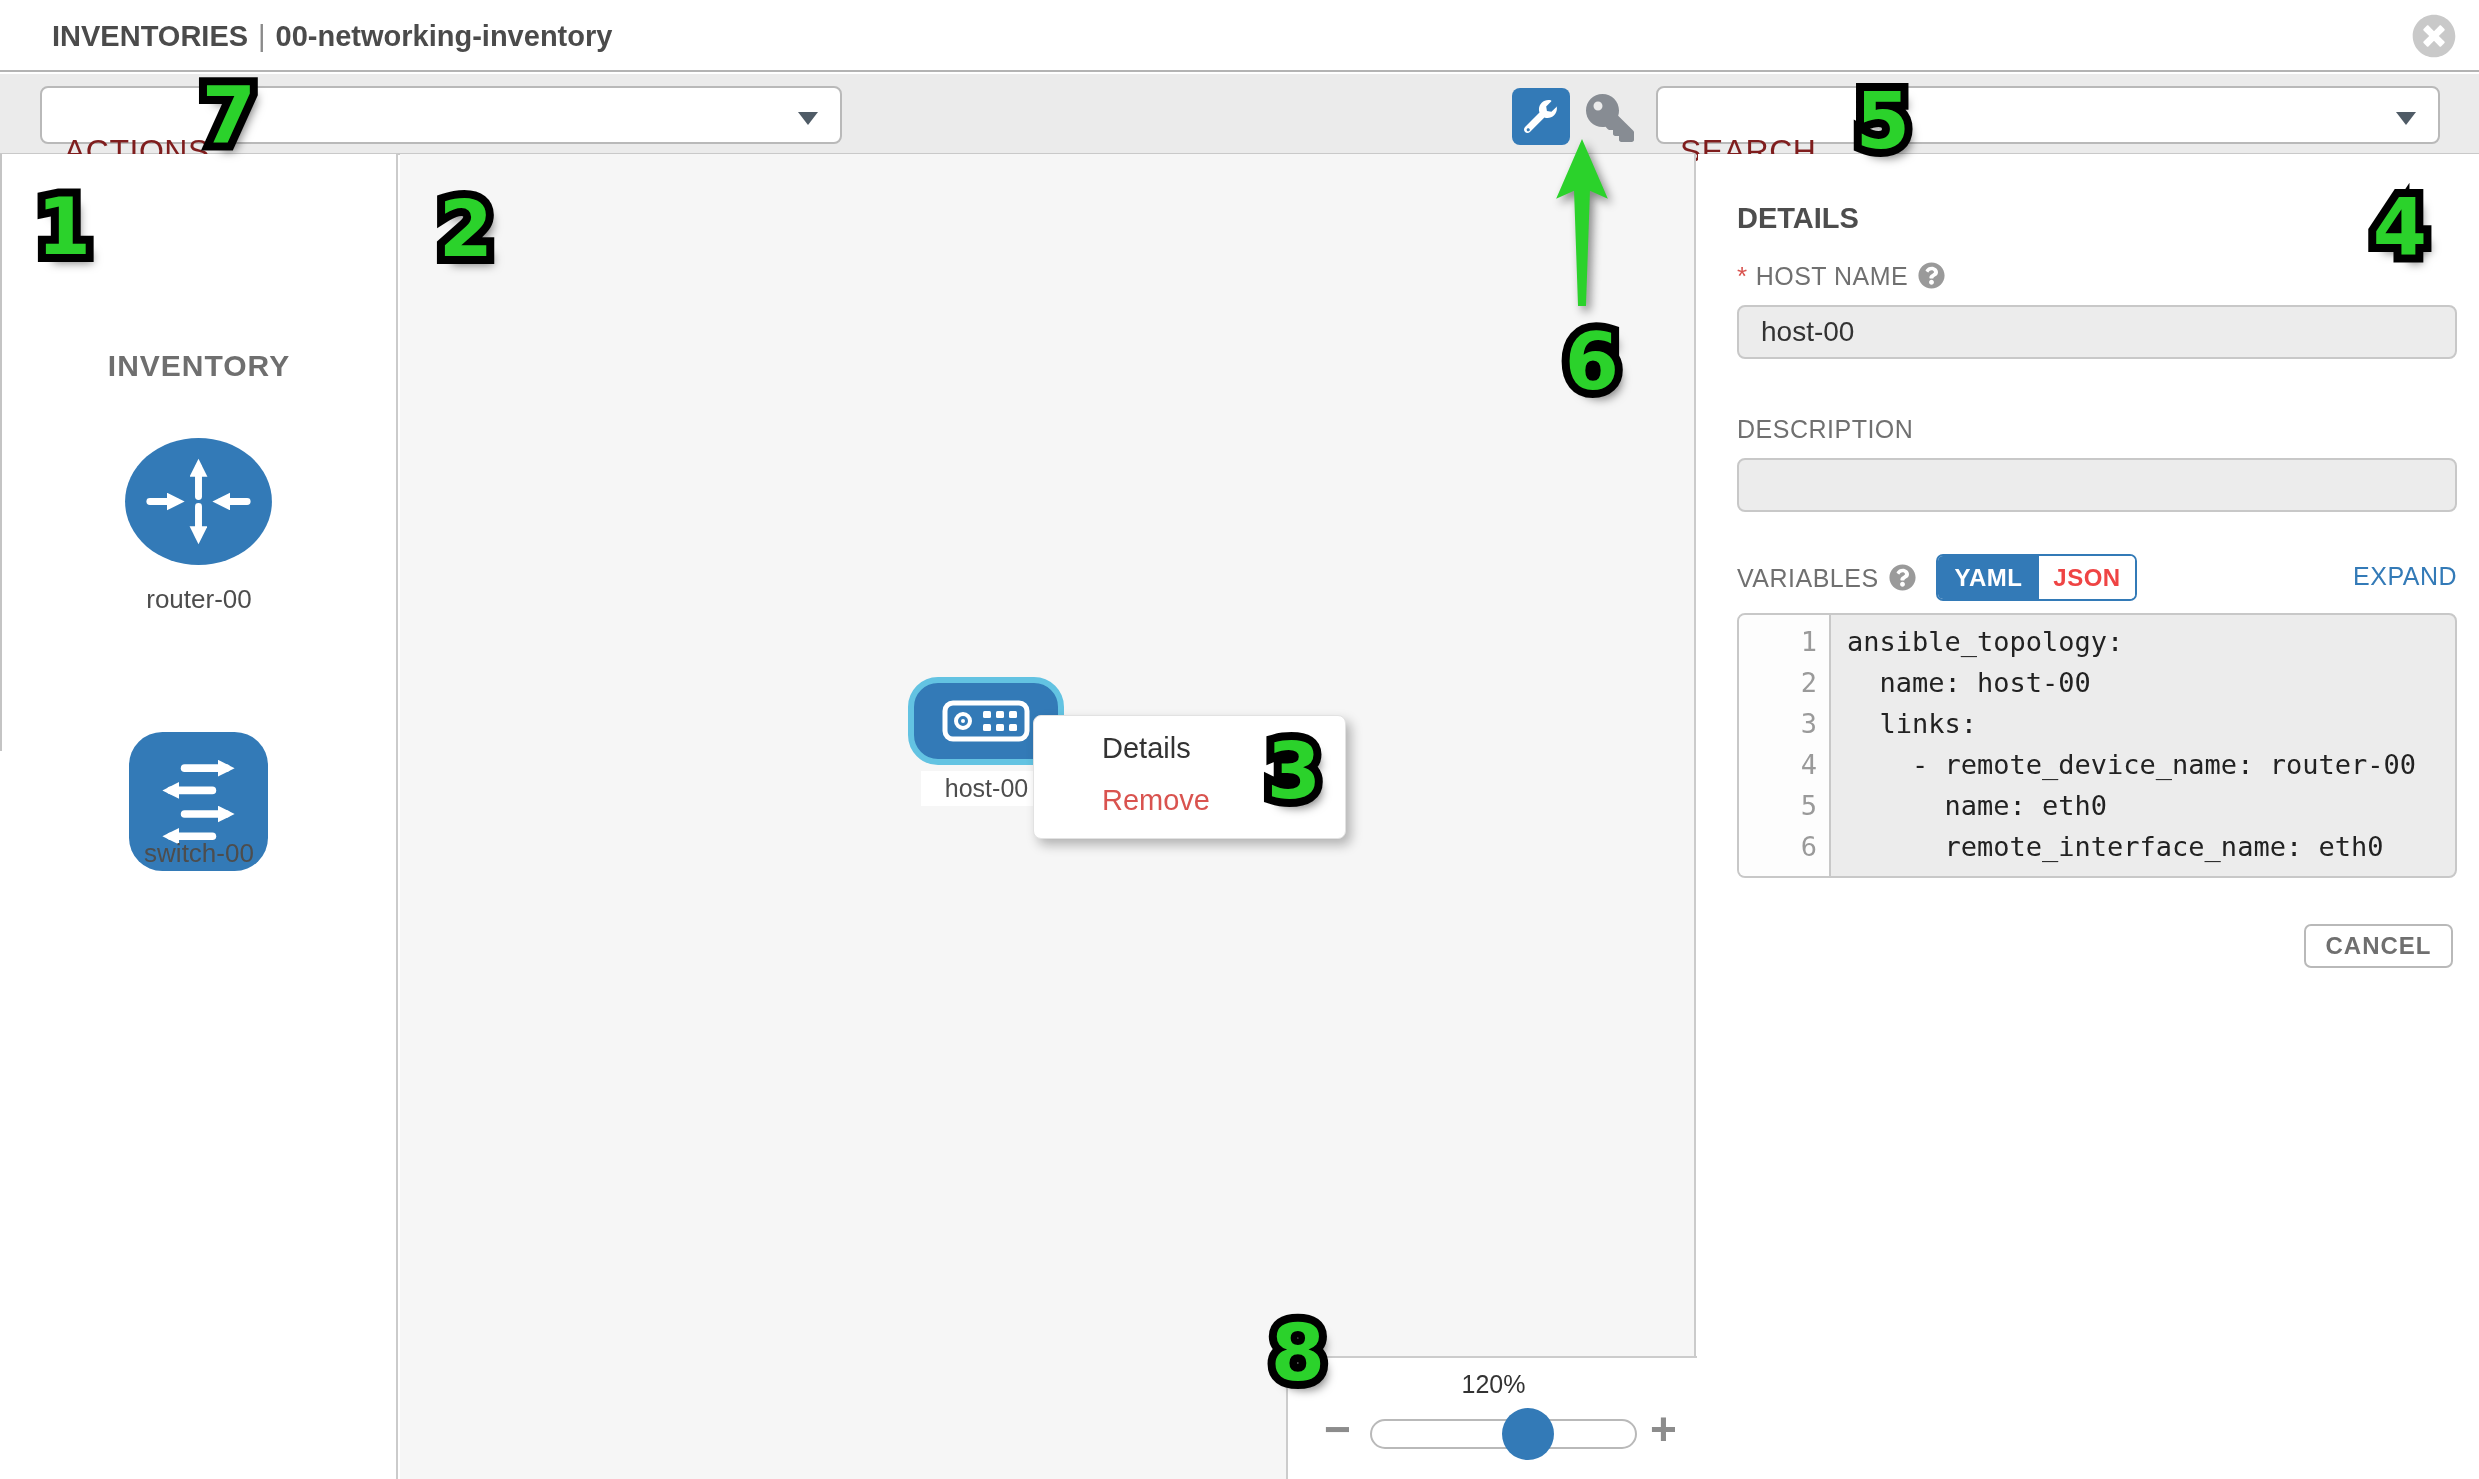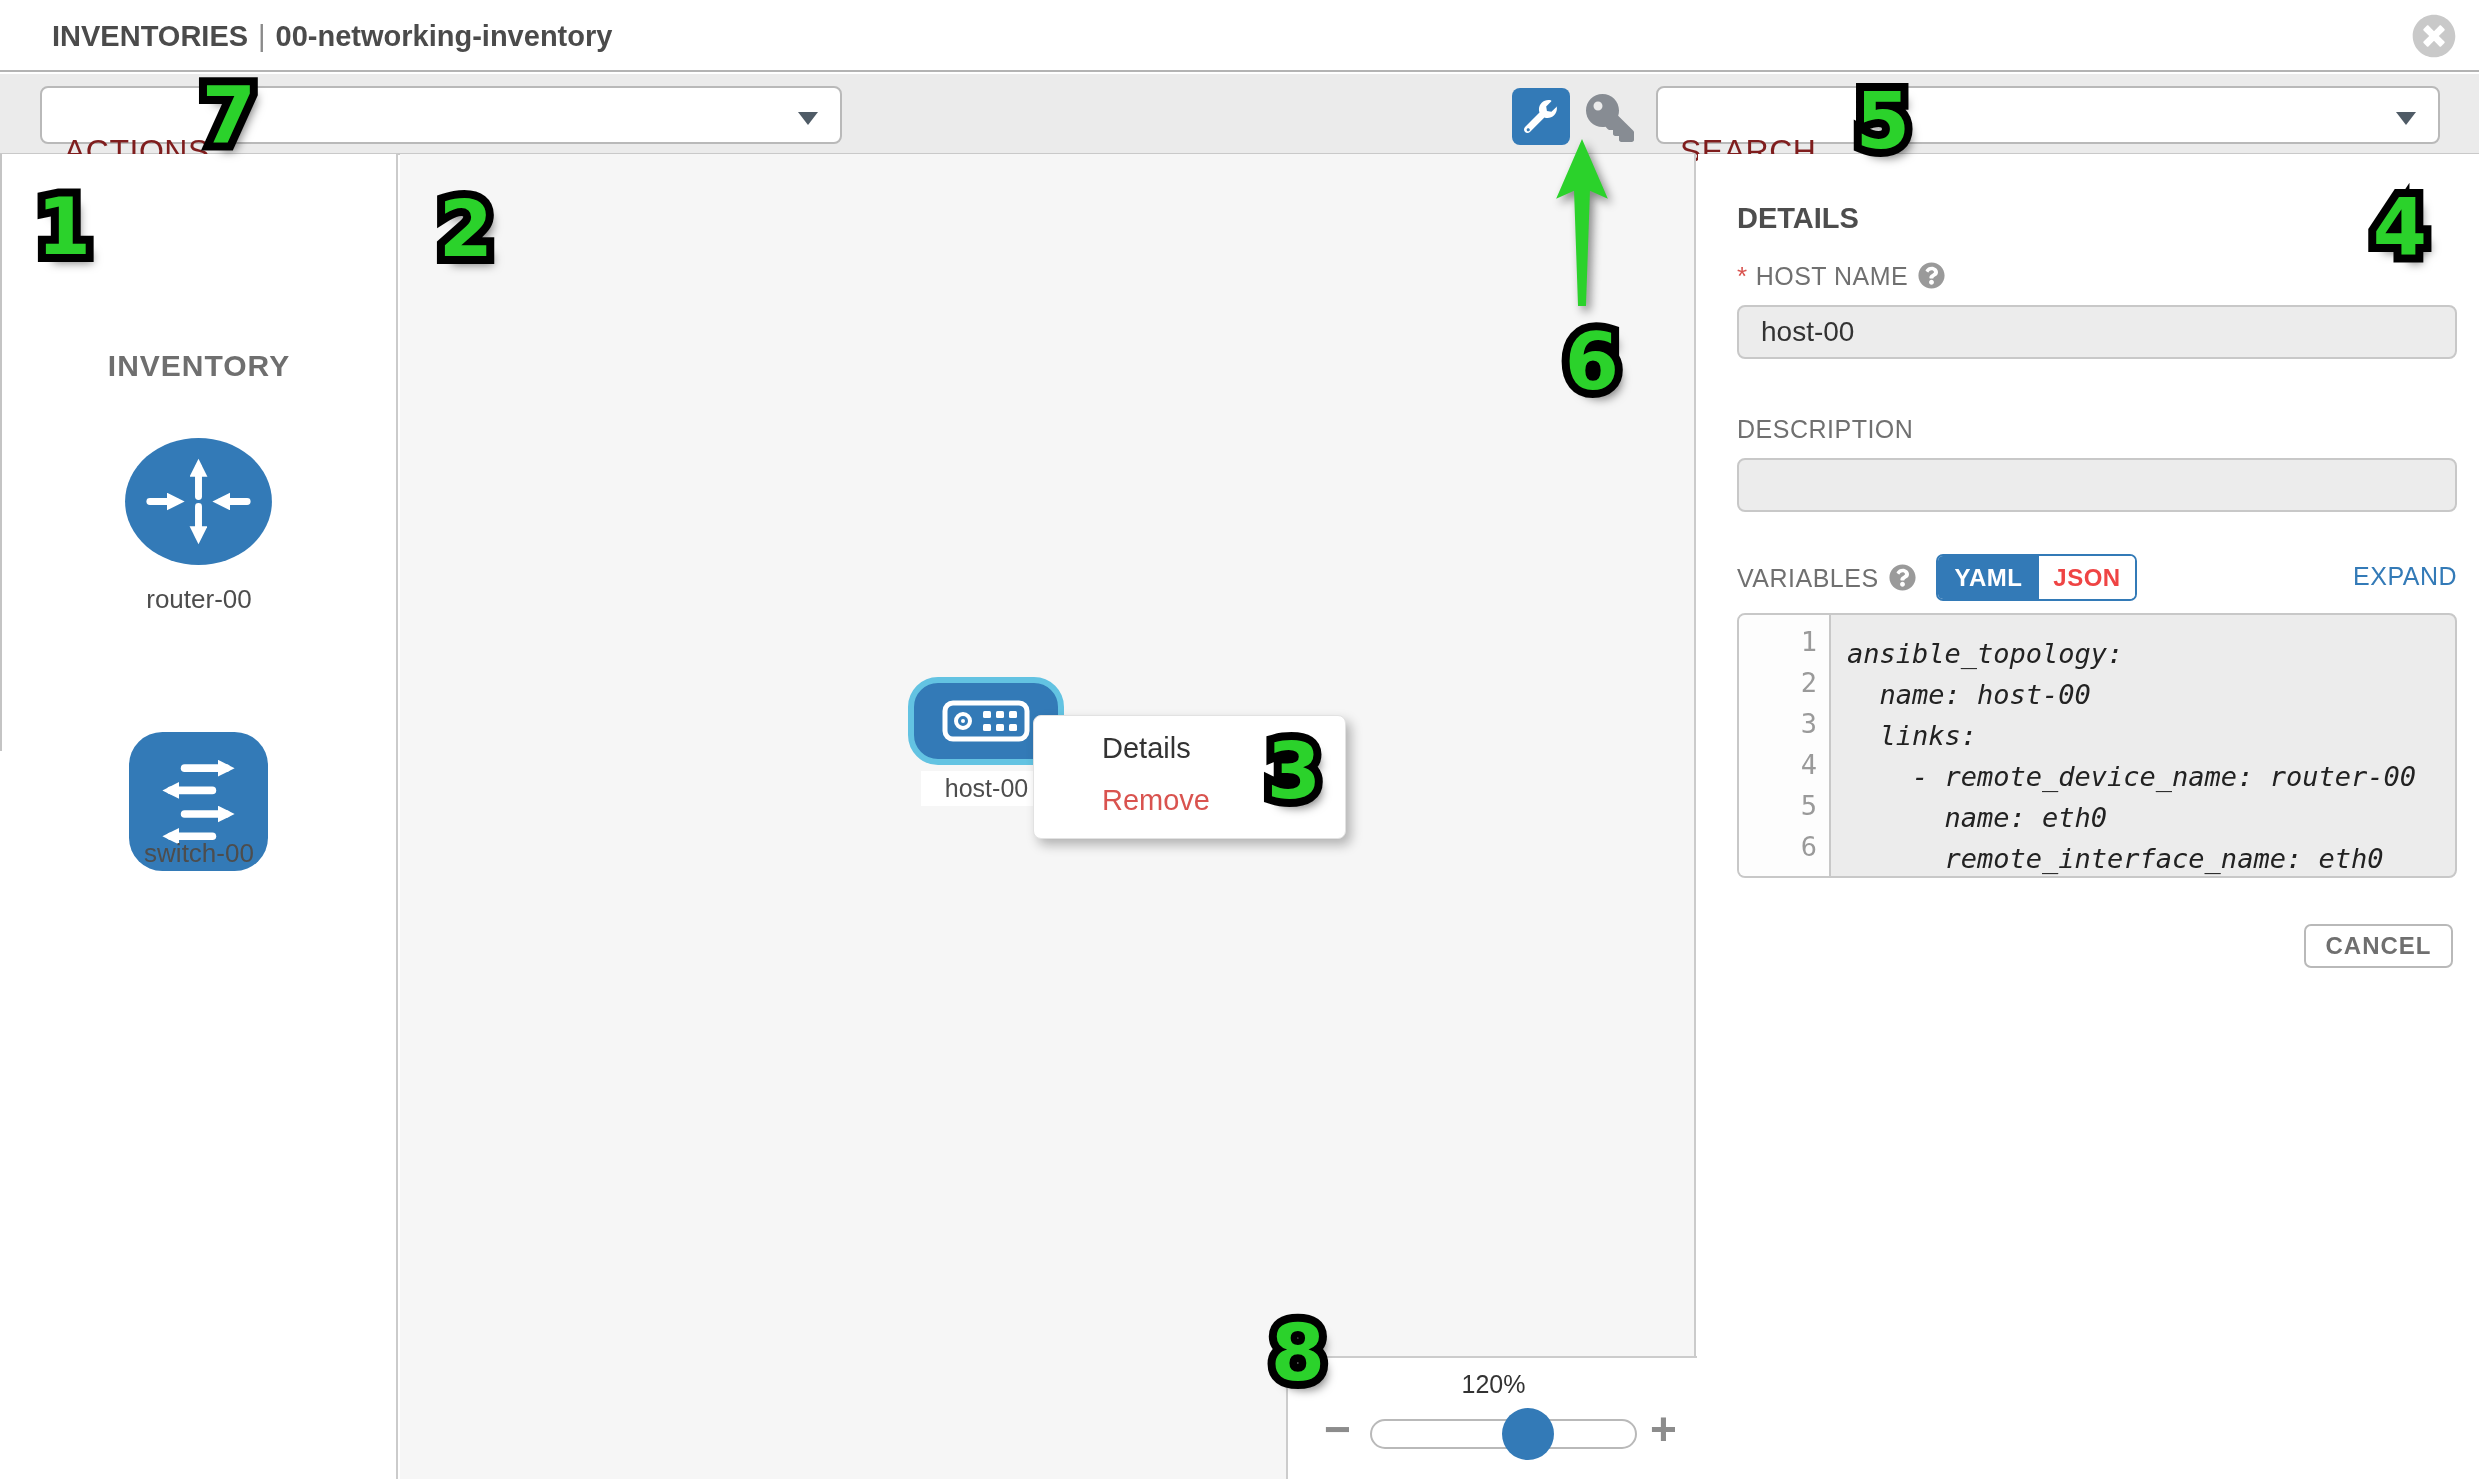--- a/index.html
+++ b/index.html
@@ -68,21 +68,21 @@
   #desc-input { top:304px; }
   #vars-label { left:39px; top:410px; }
   .fmt-toggle { position:absolute; left:238px; top:400px; height:47px; border:2px solid #337ab7; border-radius:7px; overflow:hidden; display:flex; }
   .fmt-btn { height:100%; display:flex; align-items:center; justify-content:center; font-size:24px; font-weight:700; cursor:pointer; letter-spacing:0.5px; }
   #fmt-yaml { width:101px; background:#337ab7; color:#fff; }
   #fmt-json { width:96px; background:#fff; color:#ef4444; }
   .expand-link { position:absolute; right:22px; top:408px; font-size:25px; color:#337ab7; letter-spacing:0.5px; cursor:pointer; }
   .code-editor { position:absolute; left:39px; top:459px; width:720px; height:265px; border:2px solid #c8c8c8; border-radius:8px; overflow:hidden; background:#ececec; cursor:text; }
   .gutter { position:absolute; left:0; top:0; width:92px; height:100%; background:#fdfdfd; border-right:2px solid #c8c8c8; }
   .ln { display:block; height:41px; line-height:41px; text-align:right; padding-right:12px; font-family:"DejaVu Sans Mono","Liberation Mono",monospace; font-size:27px; color:#9a9a9a; }
-  .code-lines { position:absolute; left:94px; top:12px; right:0;font-style:italic; }
+  .code-lines { position:absolute; left:94px; top:0; right:0; }
   .cl { display:block; height:41px; line-height:41px; white-space:pre; font-family:"DejaVu Sans Mono","Liberation Mono",monospace; font-size:27px; color:#222; padding-left:14px; }
   .gutter,.code-lines { padding-top:6px; }
   .cancel-btn { position:absolute; right:26px; top:770px; width:149px; height:44px; background:#fff; border:2px solid #b9b9b9; border-radius:7px; font-size:24px; font-weight:700; color:#6f6f6f; letter-spacing:1px; display:flex; align-items:center; justify-content:center; cursor:pointer; }
 
   
   .ann { position:absolute; font-family:"DejaVu Sans",sans-serif; font-size:78px; font-weight:700; color:#2bd22b; z-index:60; transform:translate(-50%,-50%); line-height:1; }
   .ann::before { content:attr(data-label); position:absolute; left:0; top:0; z-index:-1; color:#000; -webkit-text-stroke:16px #000; text-shadow:7px 9px 10px rgba(0,0,0,0.5); }
   #ann-1 { left:64px;  top:227px; }
   #ann-2 { left:466px; top:229px; }
   #ann-3 { left:1294px; top:771px; }

